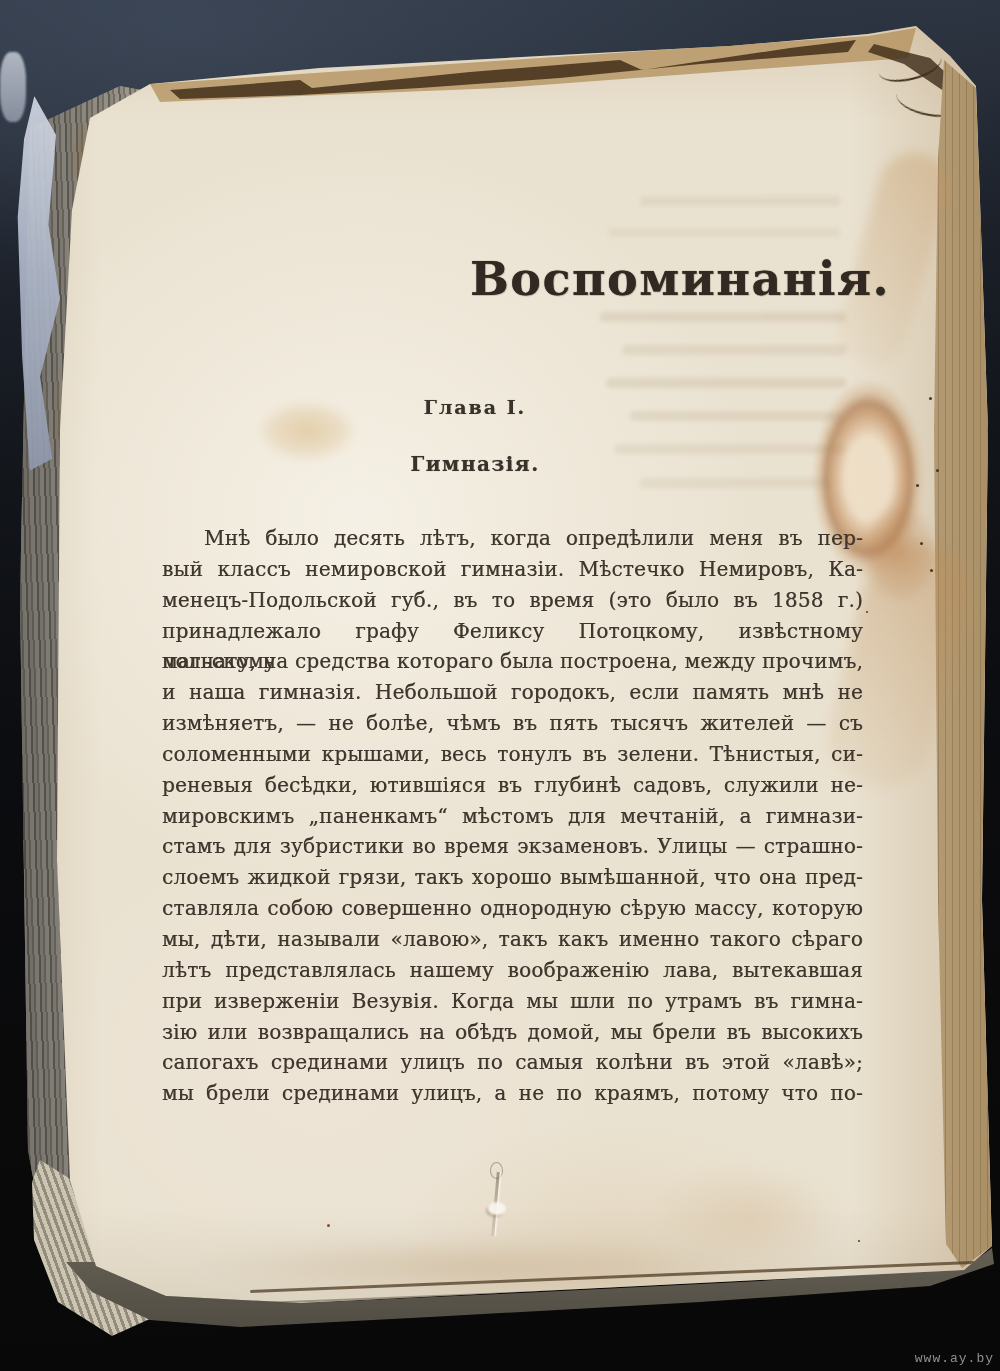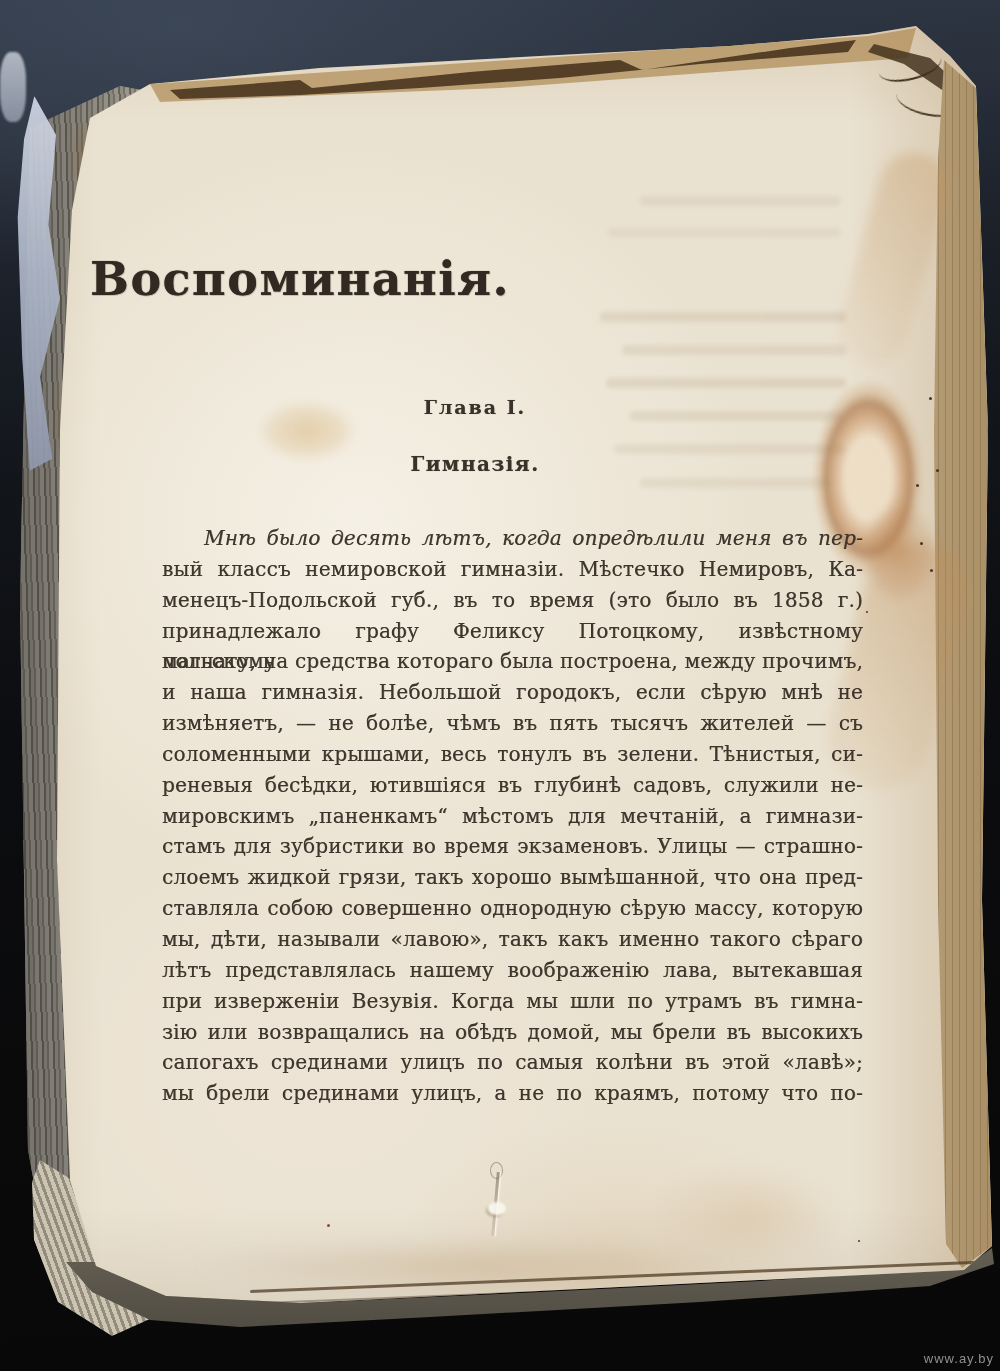--- a/index.html
+++ b/index.html
@@ -148,21 +148,21 @@
   .crease-blob{left:488px;top:1202px;width:18px;height:13px;border-radius:50%;
     background:rgba(250,247,240,0.9);filter:blur(1px);box-shadow:-2px 2px 1px rgba(120,100,75,0.4);}
   
   .bottom-line1{left:250px;top:1290px;width:728px;height:3px;border-radius:2px;
     background:rgba(80,60,36,0.75);transform:rotate(-2.3deg);transform-origin:left center;filter:blur(0.4px);}
   .bottom-line2{left:262px;top:1302px;width:696px;height:2px;border-radius:2px;
     background:rgba(60,48,32,0.4);transform:rotate(-2.3deg);transform-origin:left center;filter:blur(0.5px);}
 
   
   .title{
-    left:90px;top:252px;width:800px;text-align:left;
+    left:90px;top:252px;width:800px;text-align:right;
     font-size:46px;font-weight:700;letter-spacing:1.5px;color:#322a22;
     text-shadow:0 0 1px rgba(50,42,34,0.75), 1px 1px 0 rgba(125,105,82,0.2);
   }
   .chapter{
     left:115px;top:396px;width:720px;text-align:center;
     font-size:19px;font-weight:700;letter-spacing:2px;color:#3a322a;
     text-shadow:0 0 0.7px rgba(58,50,42,0.7);
   }
   .section{
     left:115px;top:452px;width:720px;text-align:center;
@@ -171,25 +171,25 @@
   }
   .body-text{
     left:162px;top:523px;width:701px;
     font-size:20px;color:#3e362d;
     text-shadow:0.4px 0.4px 0.6px rgba(62,52,40,0.6);
   }
   .bline{
     position:static;display:block;height:30.85px;line-height:30.85px;
     text-align:justify;text-align-last:justify;white-space:normal;letter-spacing:0.2px;
   }
-  .bline:first-child{padding-left:42px;font-style:italic;}
+  .bline:first-child{padding-left:42px;}
   
   .watermark{
     right:6px;bottom:5px;left:auto;top:auto;
-    font-family:Liberation Sans, sans-serif;font-size:13px;letter-spacing:1px;
+    font-family:Liberation Mono, monospace;font-size:13px;letter-spacing:1px;
     color:#9ba09b;opacity:.9;text-align:right;
   }
 </style>
 </head>
 <body>
 
 <div class="scene">
 
   <div class="spine"></div>
   <div class="spine-shadow"></div>
@@ -243,21 +243,21 @@
 
   <div class="title">Воспоминанія.</div>
   <div class="chapter">Глава I.</div>
   <div class="section">Гимназія.</div>
   <div class="body-text">
       <div class="bline">Мнѣ было десять лѣтъ, когда опредѣлили меня въ пер-</div>
       <div class="bline">вый классъ немировской гимназіи. Мѣстечко Немировъ, Ка-</div>
       <div class="bline">менецъ-Подольской губ., въ то время (это было въ 1858 г.)</div>
       <div class="bline">принадлежало графу Феликсу Потоцкому, извѣстному польскому</div>
       <div class="bline">магнату, на средства котораго была построена, между прочимъ,</div>
-      <div class="bline">и наша гимназія. Небольшой городокъ, если сѣрую мнѣ не</div>
+      <div class="bline">и наша гимназія. Небольшой городокъ, если память мнѣ не</div>
       <div class="bline">измѣняетъ, — не болѣе, чѣмъ въ пять тысячъ жителей — съ</div>
       <div class="bline">соломенными крышами, весь тонулъ въ зелени. Тѣнистыя, си-</div>
       <div class="bline">реневыя бесѣдки, ютившіяся въ глубинѣ садовъ, служили не-</div>
       <div class="bline">мировскимъ „паненкамъ“ мѣстомъ для мечтаній, а гимнази-</div>
       <div class="bline">стамъ для зубристики во время экзаменовъ. Улицы — страшно-</div>
       <div class="bline">слоемъ жидкой грязи, такъ хорошо вымѣшанной, что она пред-</div>
       <div class="bline">ставляла собою совершенно однородную сѣрую массу, которую</div>
       <div class="bline">мы, дѣти, называли «лавою», такъ какъ именно такого сѣраго</div>
       <div class="bline">лѣтъ представлялась нашему воображенію лава, вытекавшая</div>
       <div class="bline">при изверженіи Везувія. Когда мы шли по утрамъ въ гимна-</div>

